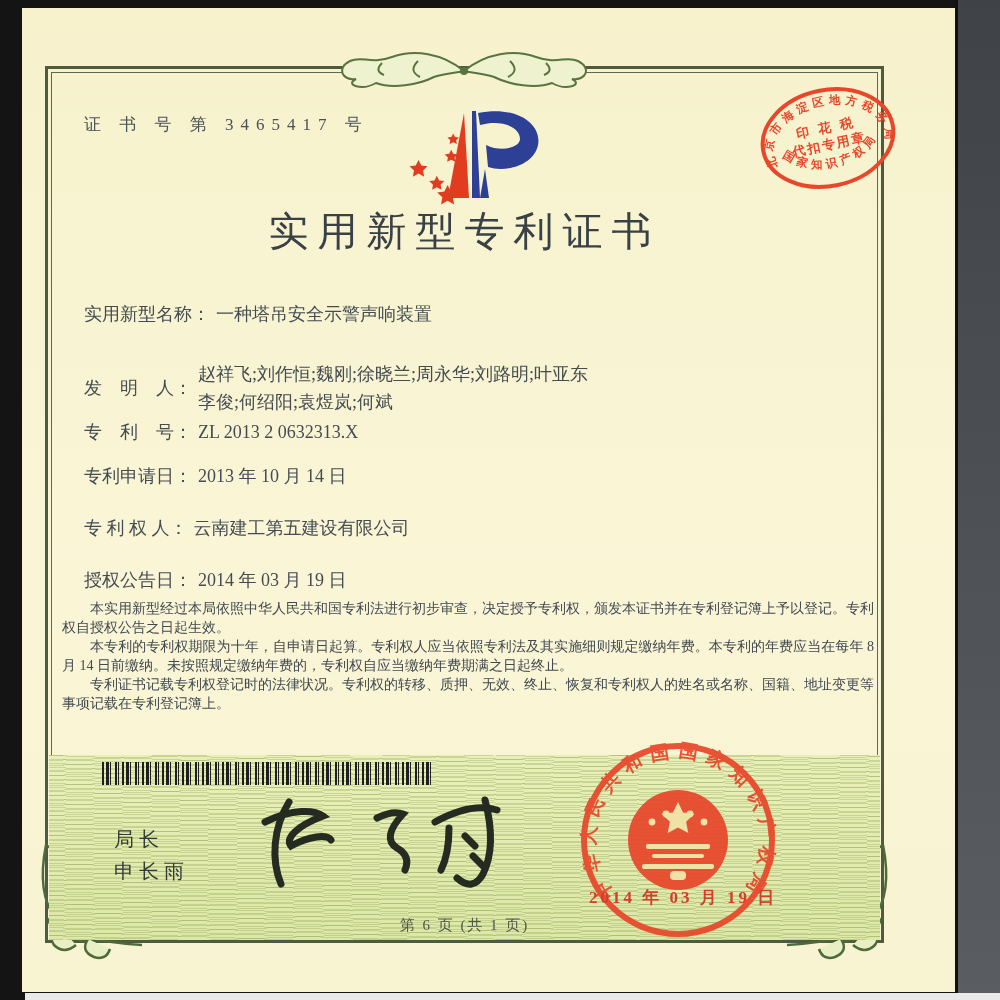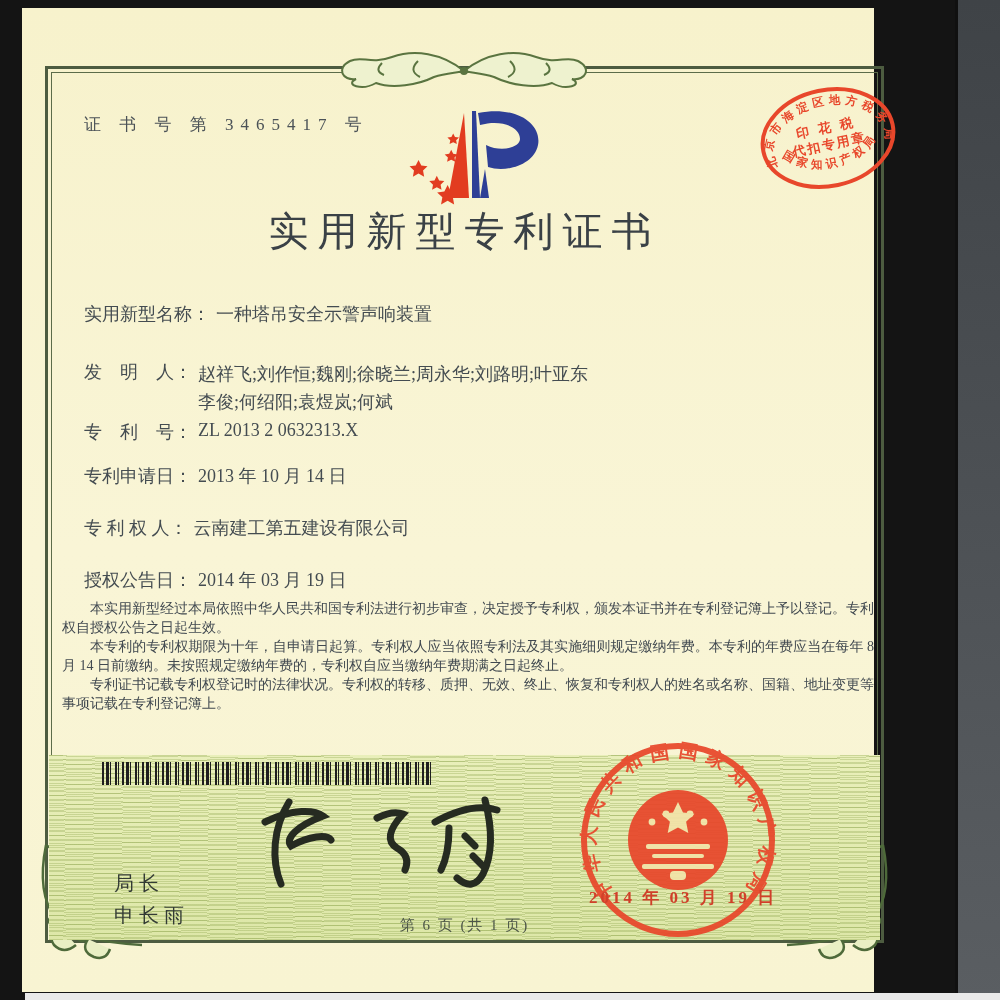--- a/index.html
+++ b/index.html
@@ -6,21 +6,21 @@
   body{
     width:1000px;height:1000px;position:relative;overflow:hidden;
     background:#141414;
     font-family:"Liberation Serif","DejaVu Serif",serif;
   }
   .edge-right{position:absolute;right:0;top:0;width:45px;height:1000px;
     background:linear-gradient(180deg,#3f4347,#5a5e62);}
   .edge-right-line{position:absolute;right:42px;top:0;width:3px;height:1000px;background:#101010;}
   .edge-bottom-white{position:absolute;left:25px;bottom:0;width:975px;height:7px;background:#e9e9e9;}
   .page{
-    position:absolute;left:22px;top:8px;width:852px;height:984px;
+    position:absolute;left:22px;top:8px;width:933px;height:984px;
     background:linear-gradient(180deg,#f7f2cc 0%,#f9f5d6 55%,#f8f4d2 100%);
   }
   
   .frame{
     position:absolute;left:23px;top:58px;width:839px;height:877px;
     border:3px solid #4d5c40;box-sizing:border-box;
   }
   .frame-inner{
     position:absolute;left:3px;top:3px;right:3px;bottom:3px;
     border:1px solid #5c6c4a;
@@ -36,39 +36,39 @@
   }
   .cert-no{
     position:absolute;left:62px;top:105px;font-size:17px;color:#4b5257;
     letter-spacing:7px;
   }
   .logo{position:absolute;left:368px;top:95px;width:170px;height:105px;}
   .title{
     position:absolute;left:23px;top:196px;width:839px;text-align:center;
     font-size:40px;font-weight:normal;color:#3a4146;letter-spacing:9px;
   }
-  .row{position:absolute;left:62px;font-size:18px;color:#444c51;display:flex;}
+  .row{position:absolute;left:62px;font-size:18px;color:#444c51;display:flex;align-items:center;}
   .row .lbl{white-space:pre;flex:none;}
   .row .val{margin-left:6px;}
   .val2{margin-left:6px;line-height:28px;}
   .paras{
     position:absolute;left:40px;top:591px;width:812px;
     font-size:14px;line-height:19px;color:#414950;text-align:justify;
   }
   .paras p{margin:0;text-indent:2em;}
   .barcode{
     position:absolute;left:80px;top:754px;width:332px;height:23px;
     background:repeating-linear-gradient(90deg,
       #1f1f1f 0 2px,transparent 2px 4px,
       #1f1f1f 4px 7px,transparent 7px 8px,
       #1f1f1f 8px 9px,transparent 9px 13px,
       #1f1f1f 13px 15px,transparent 15px 16px,
       #1f1f1f 16px 17px,transparent 17px 20px);
   }
-  .director{position:absolute;left:92px;top:815px;font-size:20px;color:#333b35;letter-spacing:5px;line-height:32px;margin-top:44px;}
+  .director{position:absolute;left:92px;top:815px;font-size:20px;color:#333b35;letter-spacing:5px;line-height:32px;}
   .sig{position:absolute;left:205px;top:780px;width:300px;height:115px;}
   .seal{position:absolute;left:556px;top:732px;width:200px;height:200px;opacity:.93;}
   .seal-date{
     position:absolute;left:556px;top:878px;width:210px;text-align:center;
     font-size:17px;font-weight:bold;color:#d0402a;letter-spacing:3px;
   }
   .footer{
     position:absolute;left:23px;top:908px;width:839px;text-align:center;
     font-size:15px;color:#4d5648;letter-spacing:2px;
   }

